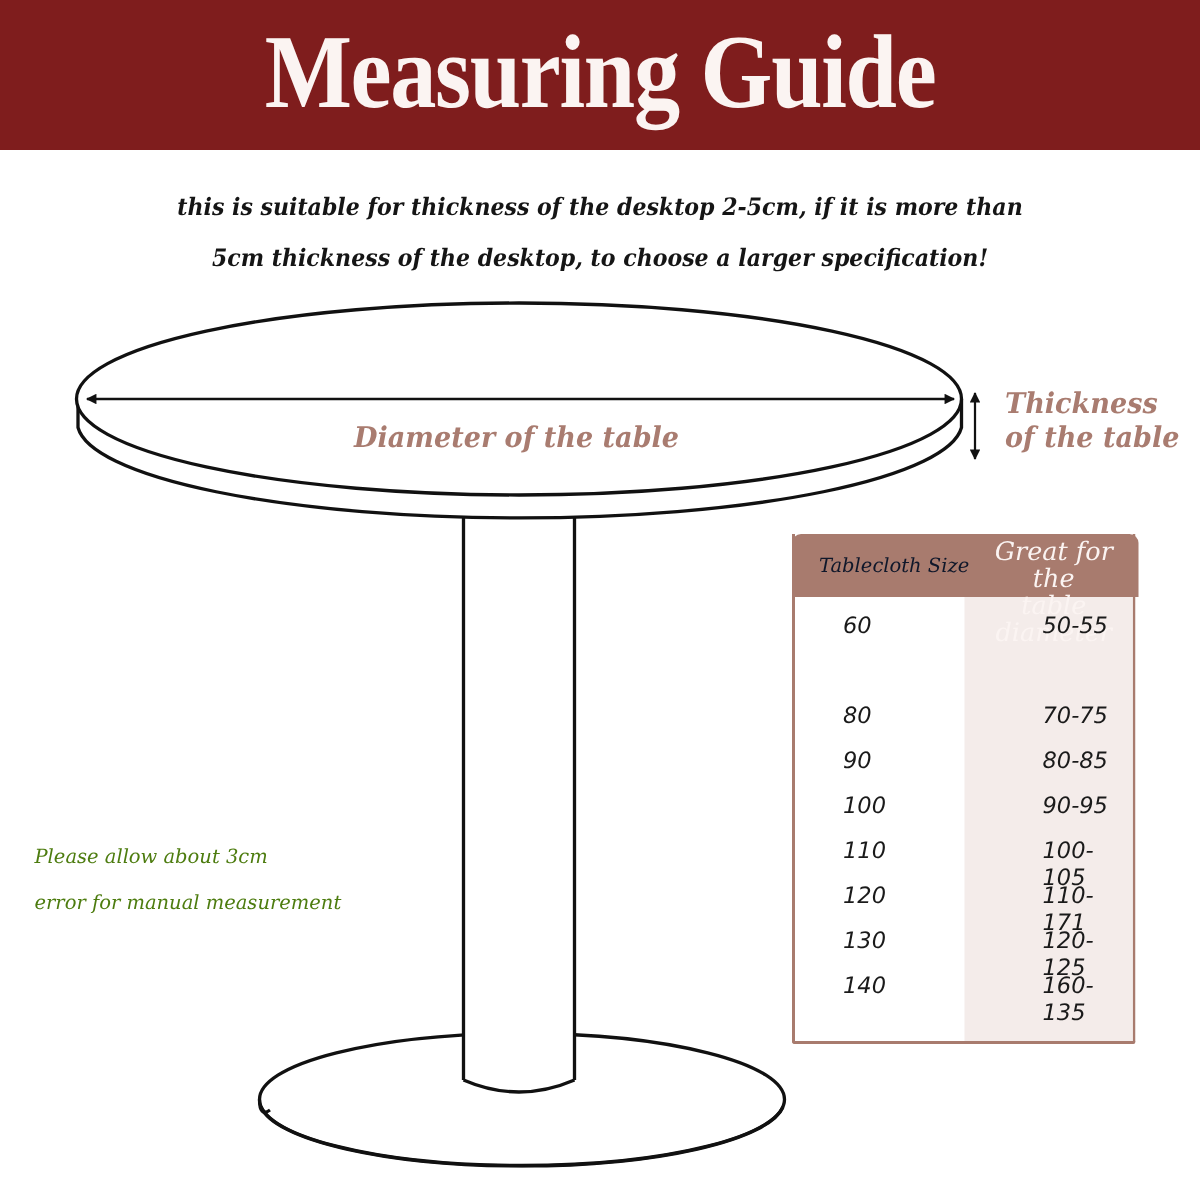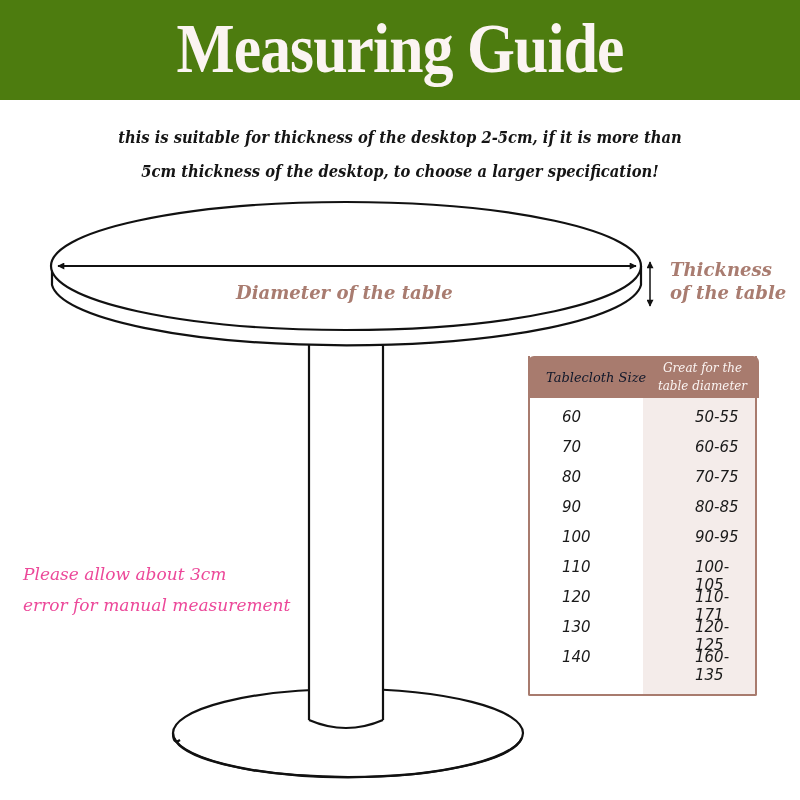--- a/index.html
+++ b/index.html
@@ -1,32 +1,32 @@
 <!DOCTYPE html>
 <html><head>
 <meta charset="utf-8">
 <style>
   html, body { margin: 0; padding: 0; }
   body { width: 800px; height: 800px; position: relative; background: #ffffff; overflow: hidden; font-family: "DejaVu Serif", serif; }
-  .banner { position: absolute; left: 0; top: 0; width: 800px; height: 100px; background: #4d7c0f; }
+  .banner { position: absolute; left: 0; top: 0; width: 800px; height: 100px; background: #7f1d1d; }
   .banner-title { position: absolute; left: 0; right: 0; top: 4px; text-align: center; color: #fbf4f2; font-family: "Liberation Serif", serif; font-weight: bold; font-size: 70px; line-height: 90px; letter-spacing: -1px; transform: scaleX(0.88); transform-origin: center; }
   .note { position: absolute; left: 0; width: 800px; text-align: center; font-family: "DejaVu Serif", serif; font-style: italic; font-weight: bold; font-size: 16px; color: #151515; transform: scaleX(0.92); }
   .note1 { top: 128px; }
   .note2 { top: 162px; }
   svg.diagram { position: absolute; left: 0; top: 0; width: 800px; height: 800px; }
   .label-brown { position: absolute; color: #a97c70; font-style: italic; font-weight: bold; font-family: "DejaVu Serif", serif; }
   .diameter-label { left: 236px; top: 281px; font-size: 19px; transform: scaleX(0.95); transform-origin: left; }
   .thickness-label { left: 670px; top: 258px; font-size: 19px; line-height: 23px; transform: scaleX(0.95); transform-origin: left; }
-  .allow-note { position: absolute; left: 23px; font-style: italic; font-size: 17px; color: #ec4899; font-family: "DejaVu Serif", serif; }
+  .allow-note { position: absolute; left: 23px; font-style: italic; font-size: 13px; color: #4d7c0f; font-family: "DejaVu Serif", serif; }
   .allow1 { top: 564px; }
   .allow2 { top: 595px; font-style: italic; }
   .size-table { position: absolute; left: 528px; top: 356px; width: 229px; height: 340px; border: 2px solid #a87b6e; border-top: none; border-radius: 0 0 2px 2px; box-sizing: border-box; background: #fff; }
   .size-head { position: absolute; left: -2px; top: 0; width: 231px; height: 42px; background: #a87b6e; border-radius: 6px 6px 0 0; }
   .head-c1 { position: absolute; left: 6px; top: 14px; color: #0f172a; font-style: italic; font-size: 13px; font-family: "DejaVu Serif", serif; margin-left: 12px; }
-  .head-c2 { position: absolute; left: 122px; top: 3px; width: 105px; text-align: center; color: #fbf4f2; font-style: italic; font-size: 12px; line-height: 18px; font-family: "DejaVu Serif", serif; }
+  .head-c2 { position: absolute; left: 122px; top: 3px; width: 105px; text-align: center; color: #fbf4f2; font-style: italic; font-size: 17px; line-height: 18px; font-family: "DejaVu Serif", serif; }
   .shade { position: absolute; left: 113px; top: 42px; right: 0; bottom: 0; background: #f4ecea; }
   .row { position: absolute; left: 0; width: 100%; height: 30px; font-style: italic; font-size: 15px; color: #1a1a1a; font-family: "DejaVu Sans", sans-serif; }
   .row .c1 { position: absolute; left: 32px; }
   .row .c2 { position: absolute; left: 165px; }
 </style>
 </head>
 <body>
 
 <div class="banner">
   <div class="banner-title">Measuring Guide</div>
@@ -77,24 +77,20 @@
     <div class="head-c1">Tablecloth Size</div>
     <div class="head-c2">
       <div>Great for the</div>
       <div>table diameter</div>
     </div>
   </div>
   <div class="row" style="top:52px">
       <span class="c1">60</span>
       <span class="c2">50-55</span>
     </div>
-  <div class="row" style="top:82px">
-      <span class="c1">70</span>
-      <span class="c2">60-65</span>
-    </div>
   <div class="row" style="top:112px">
       <span class="c1">80</span>
       <span class="c2">70-75</span>
     </div>
   <div class="row" style="top:142px">
       <span class="c1">90</span>
       <span class="c2">80-85</span>
     </div>
   <div class="row" style="top:172px">
       <span class="c1">100</span>

